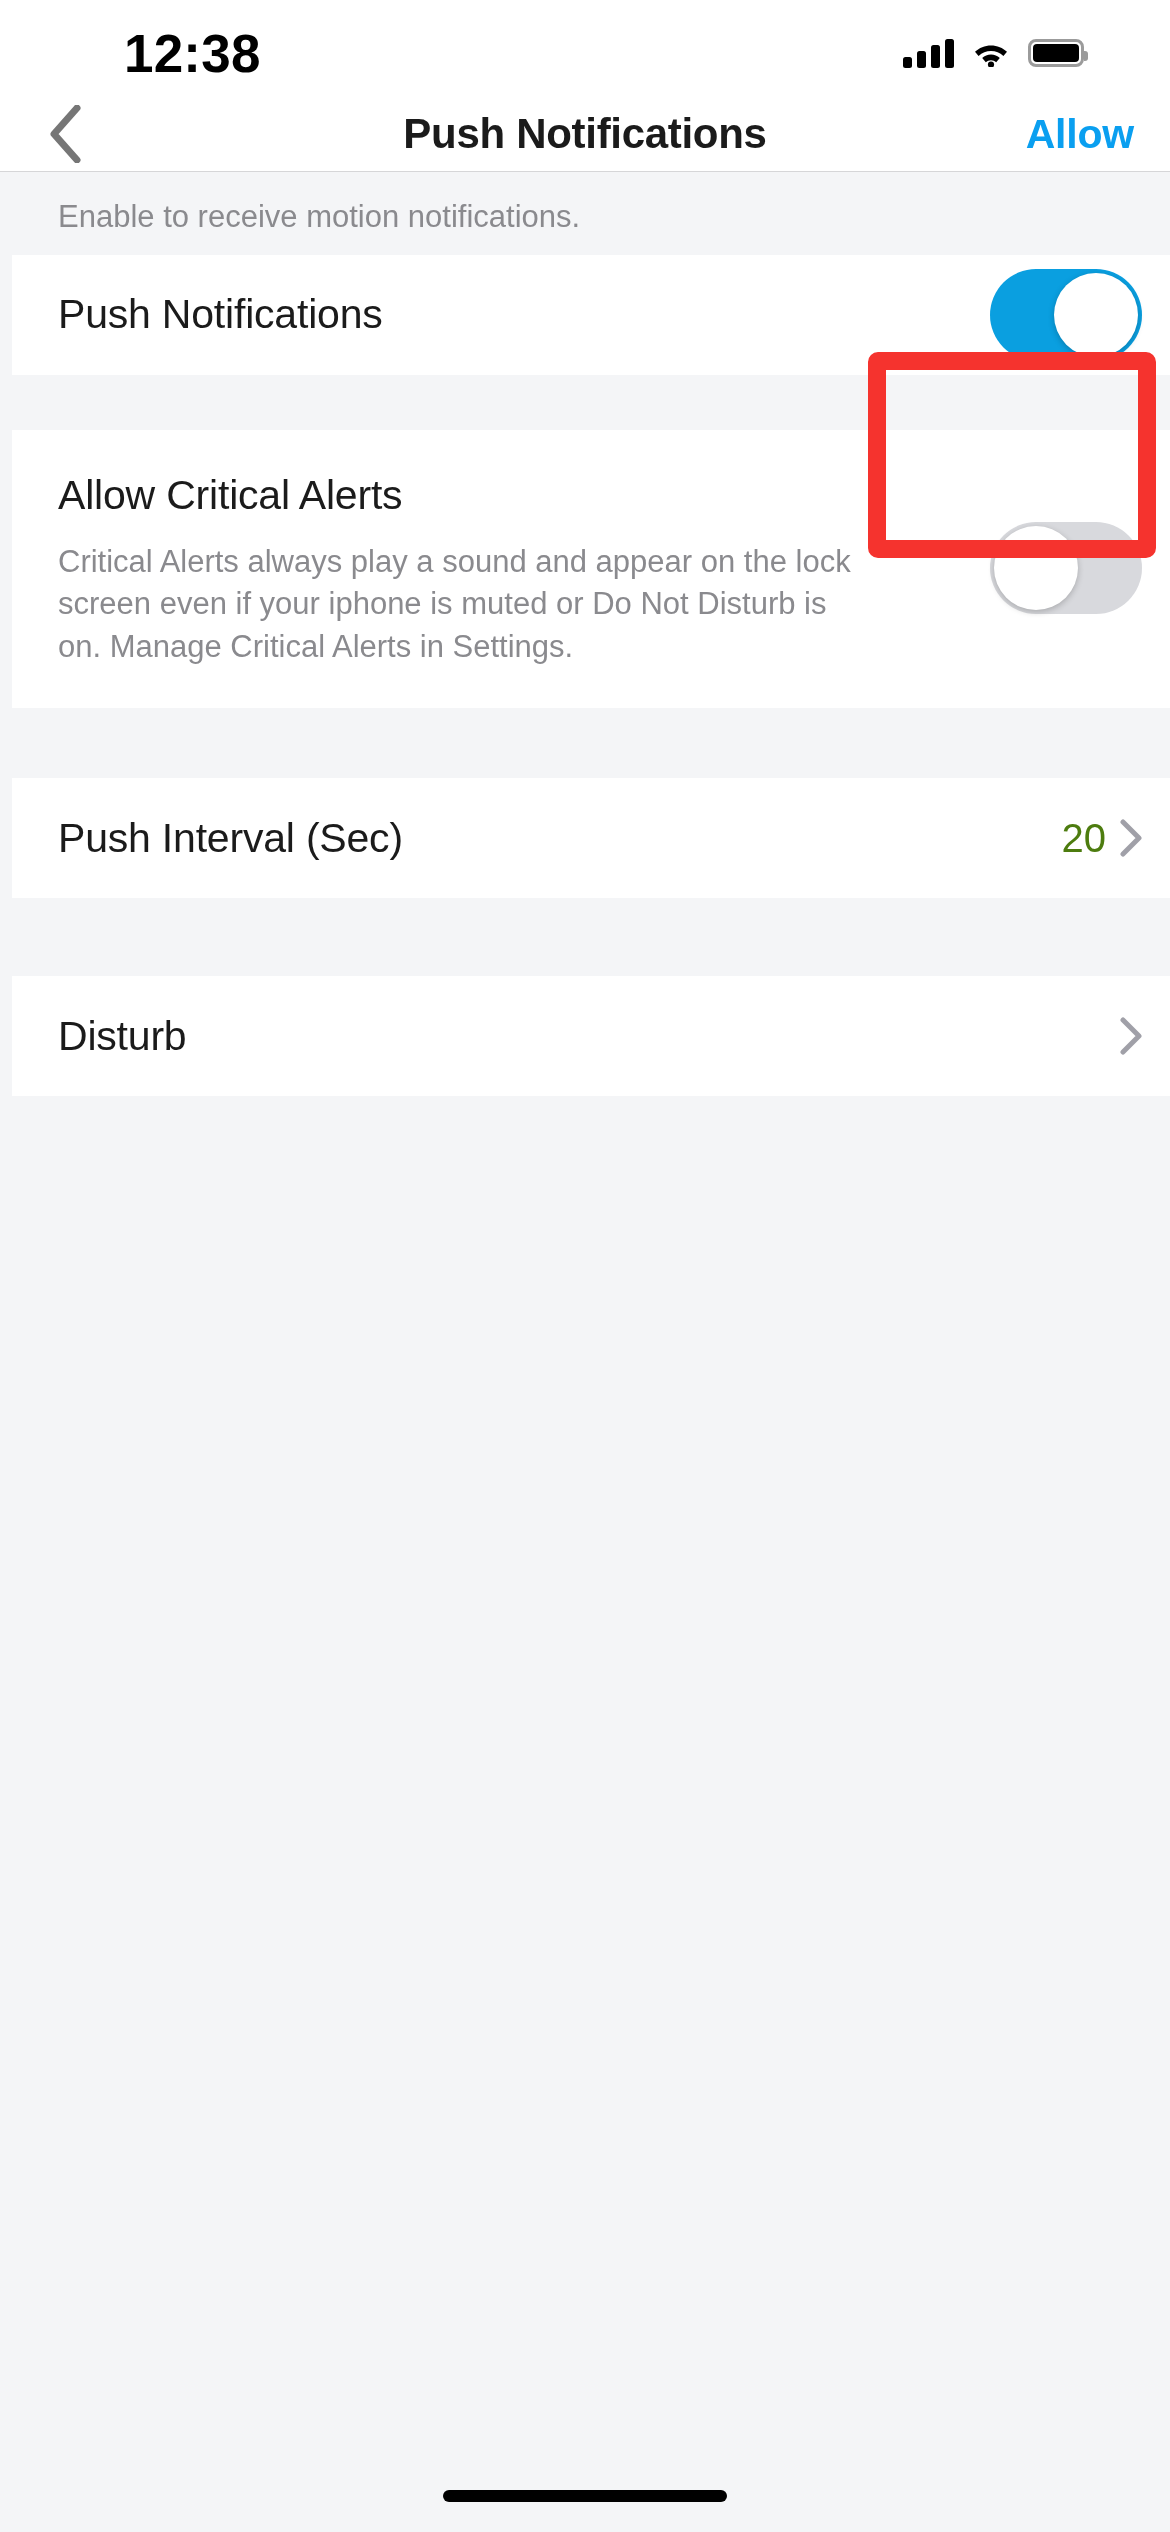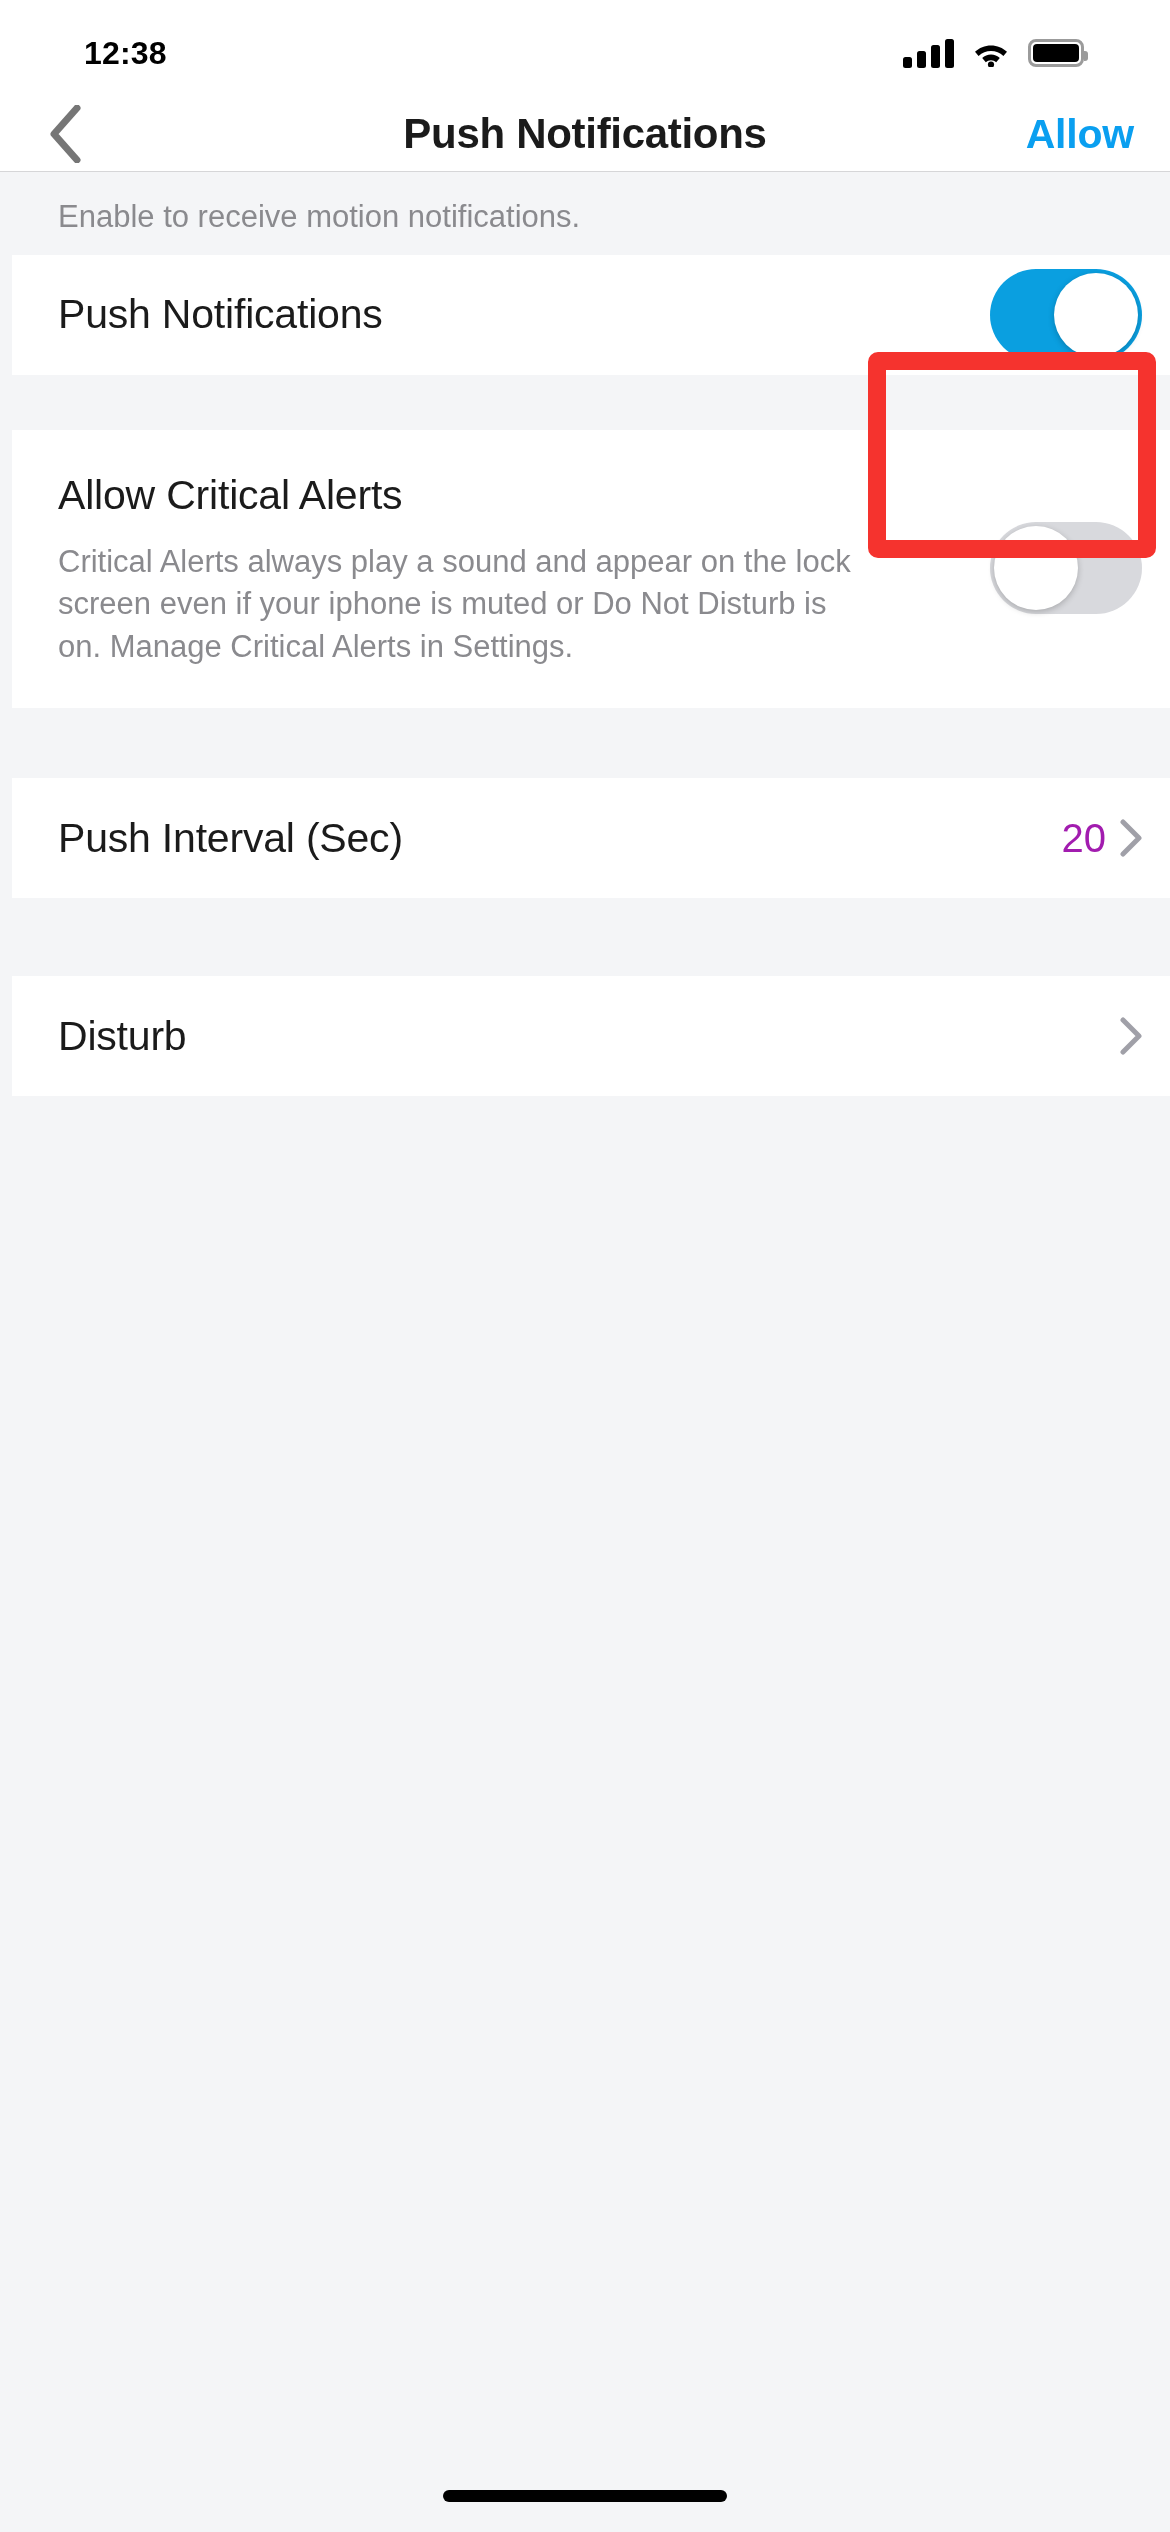--- a/index.html
+++ b/index.html
@@ -13,22 +13,23 @@
   }
 
   
   .statusbar{
     position:absolute; left:0; top:0; width:1170px; height:96px;
     background:#ffffff;
     display:flex; align-items:center; justify-content:space-between;
     padding:0 86px 0 84px;
   }
   .status-time{
-    font-size:32px; font-weight:bold; color:#000; letter-spacing:0.2px;
+    font-size:53px; font-weight:bold; color:#000; letter-spacing:0.2px;
     margin-top:10px;
+    margin-left:40px;
   }
   .status-right{ display:flex; align-items:center; gap:18px; margin-top:10px; }
 
   .signal{ display:flex; align-items:flex-end; gap:5px; height:30px; }
   .signal i{ display:block; width:9px; background:#000; border-radius:2.5px; }
   .signal i:nth-child(1){ height:11px; }
   .signal i:nth-child(2){ height:17px; }
   .signal i:nth-child(3){ height:23px; }
   .signal i:nth-child(4){ height:29px; }
 
@@ -77,21 +78,21 @@
   .group{ background:#ffffff; }
 
   .row{
     position:relative; background:#ffffff;
     display:flex; align-items:center; justify-content:space-between;
     padding:0 40px 0 46px;
     min-height:120px;
   }
   .row-title{ font-size:41px; color:#1b1b1b; letter-spacing:-0.2px; }
   .row-right{ display:flex; align-items:center; gap:14px; }
-  .row-value{ font-size:40px; color:#a21caf; }
+  .row-value{ font-size:40px; color:#4d7c0f; }
 
   .chev{ width:22px; height:38px; flex:none; }
 
   
   .block{
     background:#ffffff; display:flex; align-items:flex-start;
     padding:42px 40px 40px 46px; gap:30px;
   }
   .block-left{ flex:1; }
   .block-title{ font-size:41px; color:#1b1b1b; letter-spacing:-0.2px; }

